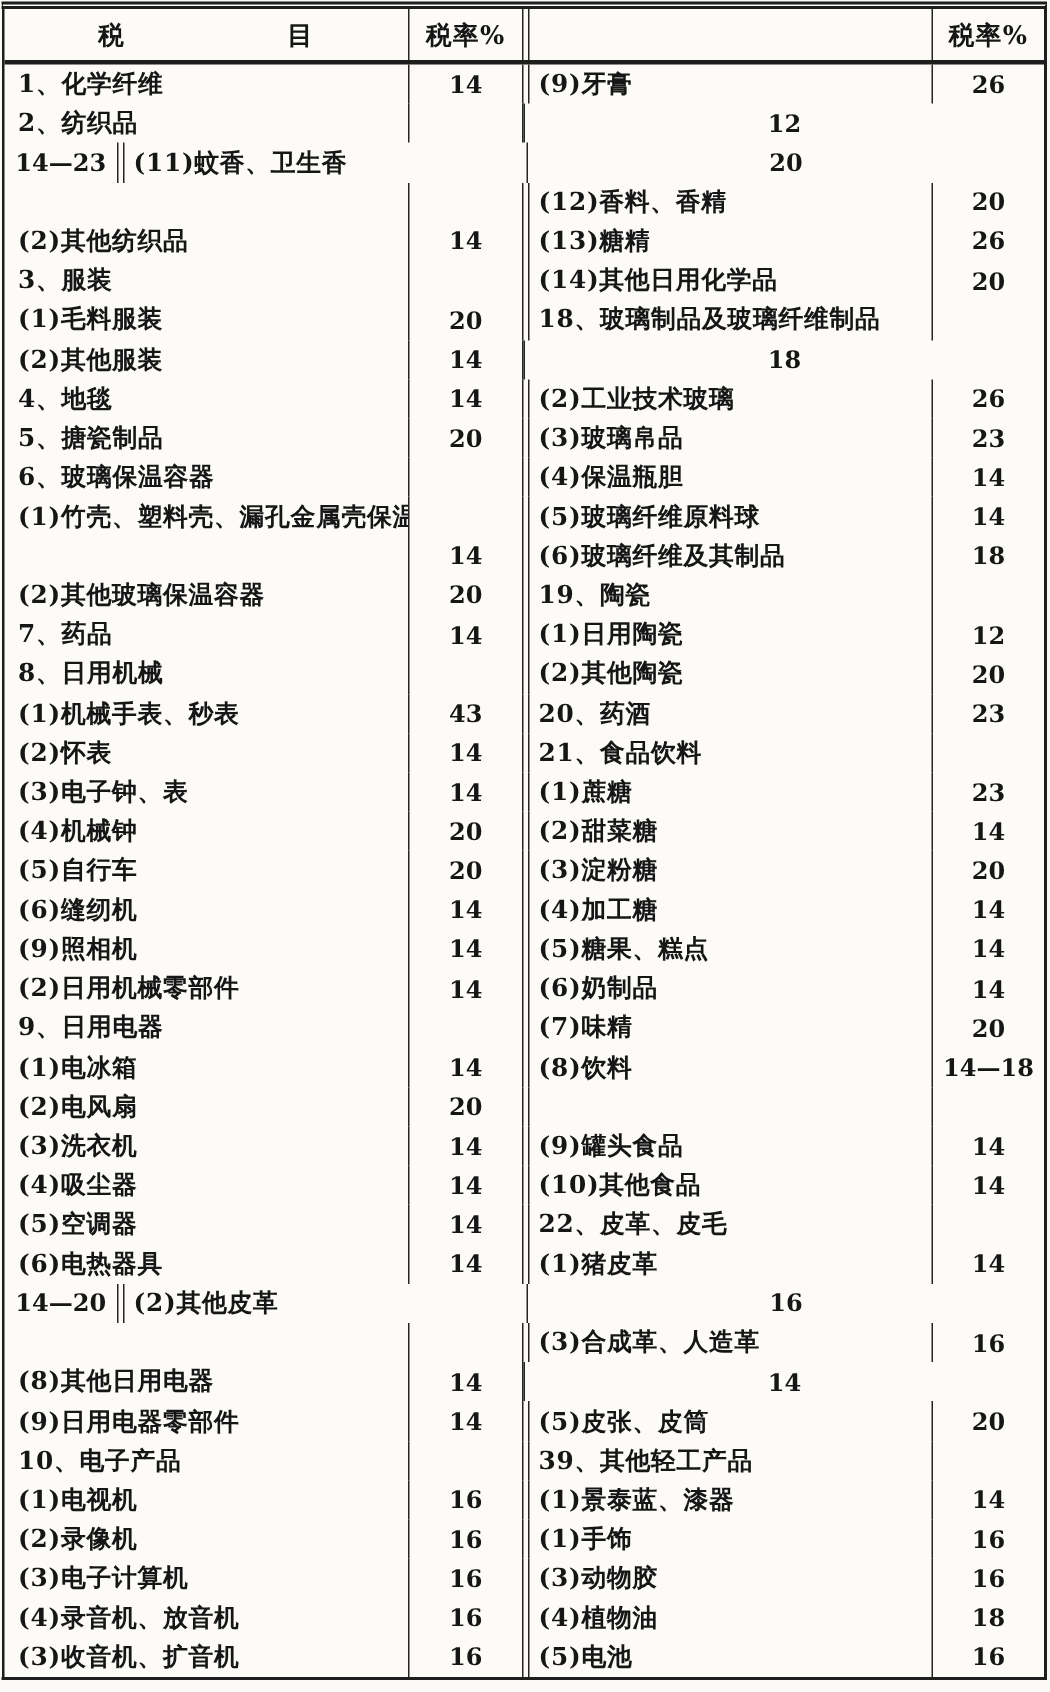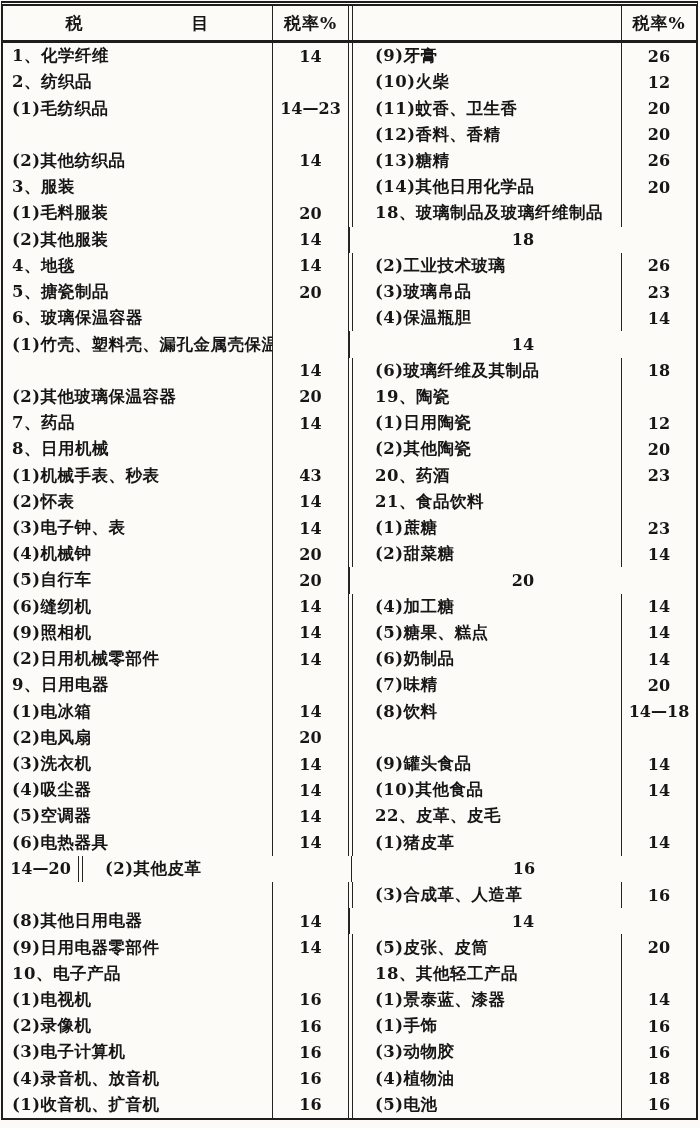--- a/index.html
+++ b/index.html
@@ -24,21 +24,21 @@
     border-bottom: 3px solid #1e1e1e;
     display: flex;
     font-size: 17px; font-weight: 700;
     letter-spacing: 1px;
   }
   .tbody { flex: 1; display: flex; flex-direction: column; }
   .row { flex: 1; display: flex; min-height: 0; }
   .c { display: flex; align-items: center; height: 100%; overflow: hidden; }
   .c1 { width: 270px; border-right: 1.5px solid #242424; padding-left: 9px; }
   .c2 { width: 76px;  border-right: 1.5px solid #242424; justify-content: center; }
-  .c3 { width: 269px; border-left: 1.5px solid #242424; margin-left: 3px; padding-left: 22px; }
+  .c3 { width: 269px; border-left: 1.5px solid #242424; margin-left: 3px; padding-left: 6px; }
   .c4 { flex: 1; border-left: 1.5px solid #242424; justify-content: center; }
   .item {
     font-size: 16.5px; font-weight: 600; letter-spacing: 0.5px;
     white-space: nowrap;
   }
   .rate { font-size: 16px; font-weight: 600; }
   .thead .c1 { justify-content: center; padding-left: 0; white-space: pre; }
   .thead .c2, .thead .c4 { justify-content: center; }
   .thead .c3 { }
 </style>
@@ -58,25 +58,23 @@
     <div class="tbody">
         <div class="row">
           <div class="c item c1">1、化学纤维</div>
           <div class="c rate c2">14</div>
           <div class="c item c3">(9)牙膏</div>
           <div class="c rate c4">26</div>
         </div>
         <div class="row">
           <div class="c item c1">2、纺织品</div>
           <div class="c rate c2"></div>
-          <div class="c item c3">(10)火柴</div>
           <div class="c rate c4">12</div>
         </div>
         <div class="row">
-          <div class="c item c1">(1)毛纺织品</div>
           <div class="c rate c2">14—23</div>
           <div class="c item c3">(11)蚊香、卫生香</div>
           <div class="c rate c4">20</div>
         </div>
         <div class="row">
           <div class="c item c1"></div>
           <div class="c rate c2"></div>
           <div class="c item c3">(12)香料、香精</div>
           <div class="c rate c4">20</div>
         </div>
@@ -117,20 +115,21 @@
         </div>
         <div class="row">
           <div class="c item c1">6、玻璃保温容器</div>
           <div class="c rate c2"></div>
           <div class="c item c3">(4)保温瓶胆</div>
           <div class="c rate c4">14</div>
         </div>
         <div class="row">
           <div class="c item c1">(1)竹壳、塑料壳、漏孔金属壳保温瓶</div>
           <div class="c rate c2"></div>
+          <div class="c item c3">(5)玻璃纤维原料球</div>
           <div class="c rate c4">14</div>
         </div>
         <div class="row">
           <div class="c item c1"></div>
           <div class="c rate c2">14</div>
           <div class="c item c3">(6)玻璃纤维及其制品</div>
           <div class="c rate c4">18</div>
         </div>
         <div class="row">
           <div class="c item c1">(2)其他玻璃保温容器</div>
@@ -170,20 +169,21 @@
         </div>
         <div class="row">
           <div class="c item c1">(4)机械钟</div>
           <div class="c rate c2">20</div>
           <div class="c item c3">(2)甜菜糖</div>
           <div class="c rate c4">14</div>
         </div>
         <div class="row">
           <div class="c item c1">(5)自行车</div>
           <div class="c rate c2">20</div>
+          <div class="c item c3">(3)淀粉糖</div>
           <div class="c rate c4">20</div>
         </div>
         <div class="row">
           <div class="c item c1">(6)缝纫机</div>
           <div class="c rate c2">14</div>
           <div class="c item c3">(4)加工糖</div>
           <div class="c rate c4">14</div>
         </div>
         <div class="row">
           <div class="c item c1">(9)照相机</div>
@@ -257,21 +257,21 @@
         </div>
         <div class="row">
           <div class="c item c1">(9)日用电器零部件</div>
           <div class="c rate c2">14</div>
           <div class="c item c3">(5)皮张、皮筒</div>
           <div class="c rate c4">20</div>
         </div>
         <div class="row">
           <div class="c item c1">10、电子产品</div>
           <div class="c rate c2"></div>
-          <div class="c item c3">18、其他轻工产品</div>
+          <div class="c item c3">39、其他轻工产品</div>
           <div class="c rate c4"></div>
         </div>
         <div class="row">
           <div class="c item c1">(1)电视机</div>
           <div class="c rate c2">16</div>
           <div class="c item c3">(1)景泰蓝、漆器</div>
           <div class="c rate c4">14</div>
         </div>
         <div class="row">
           <div class="c item c1">(2)录像机</div>
@@ -285,21 +285,21 @@
           <div class="c item c3">(3)动物胶</div>
           <div class="c rate c4">16</div>
         </div>
         <div class="row">
           <div class="c item c1">(4)录音机、放音机</div>
           <div class="c rate c2">16</div>
           <div class="c item c3">(4)植物油</div>
           <div class="c rate c4">18</div>
         </div>
         <div class="row">
-          <div class="c item c1">(1)收音机、扩音机</div>
+          <div class="c item c1">(3)收音机、扩音机</div>
           <div class="c rate c2">16</div>
           <div class="c item c3">(5)电池</div>
           <div class="c rate c4">16</div>
         </div>
       </div>
 
   </div>
 </div>
 
 </body></html>

